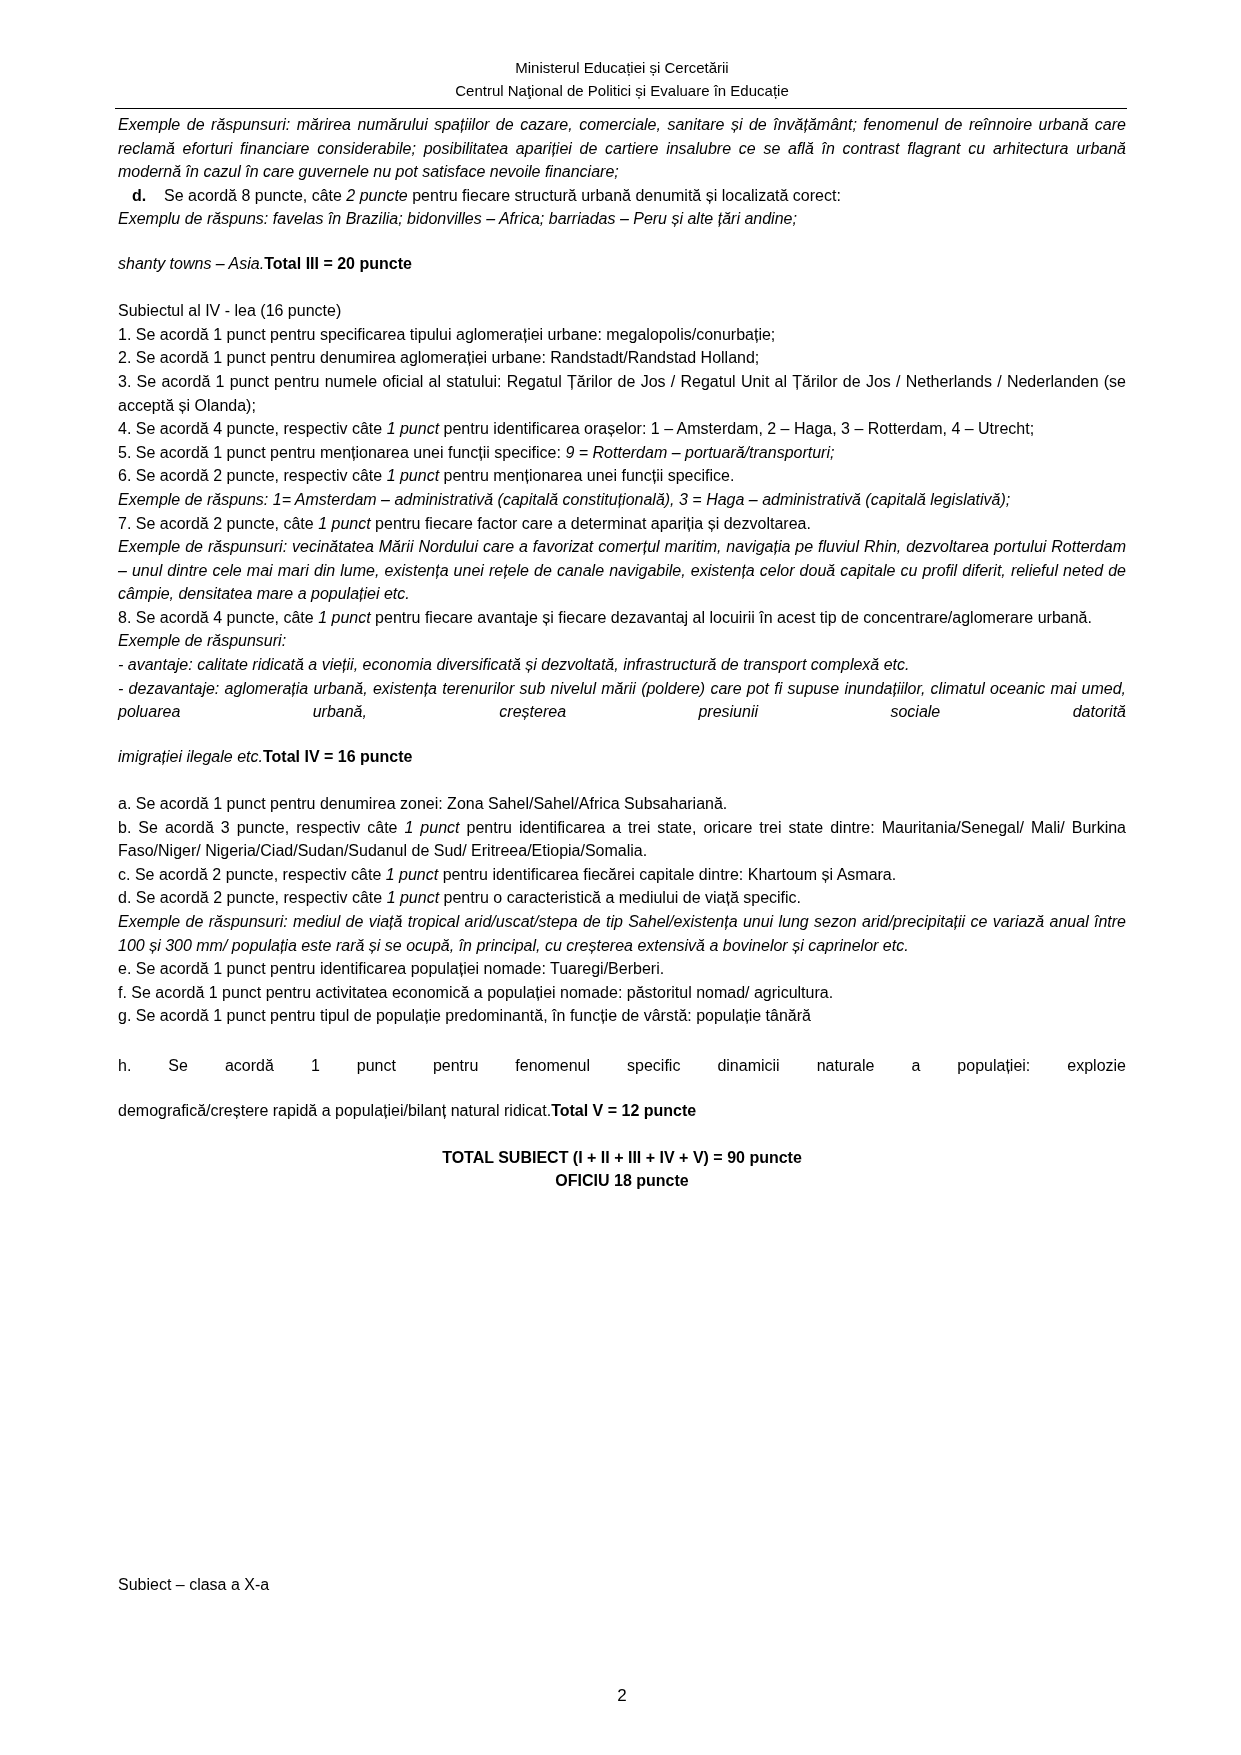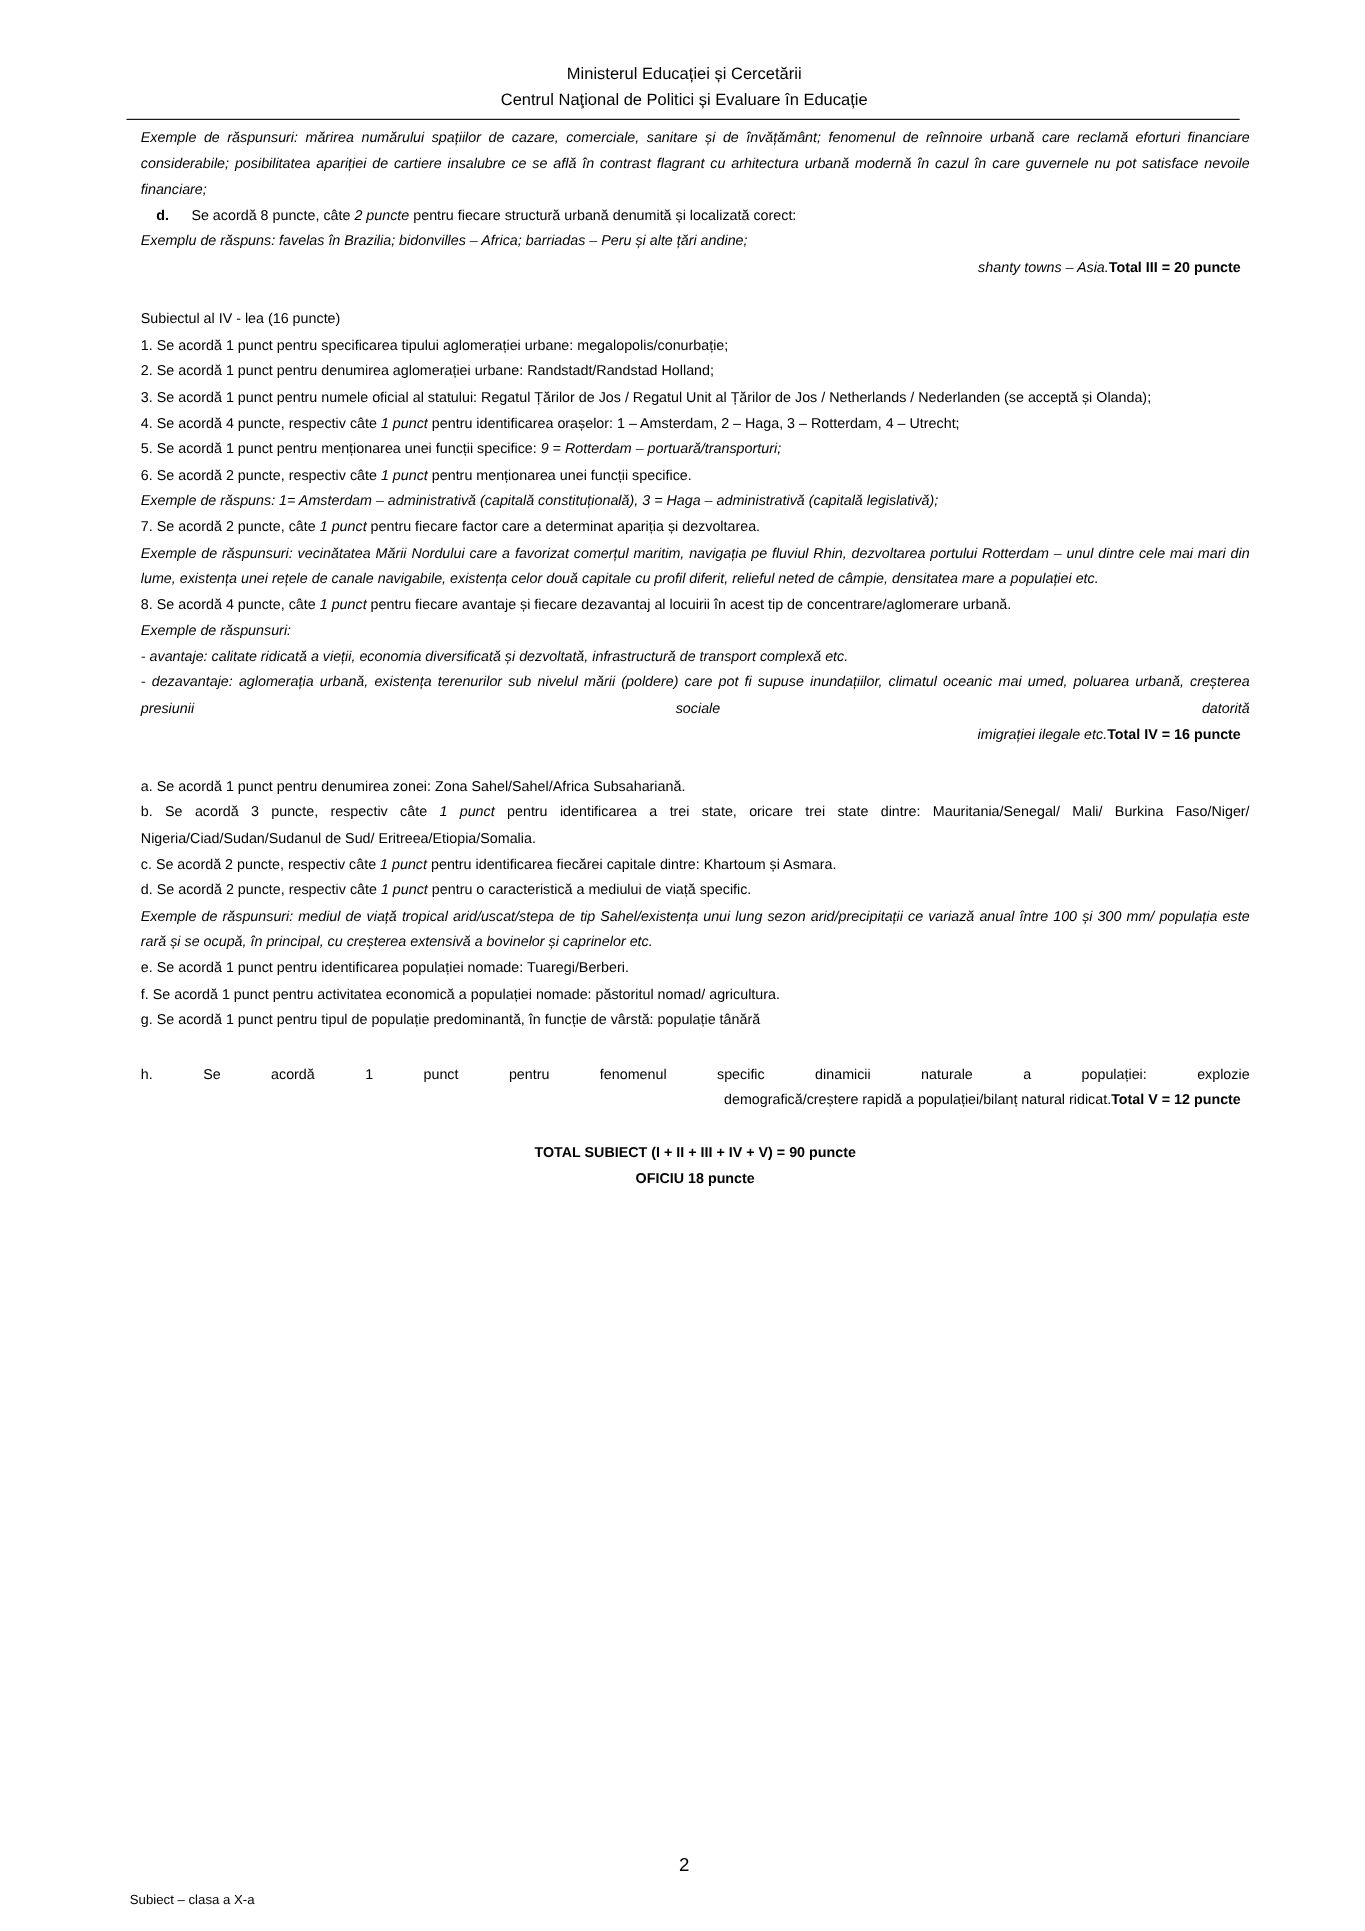--- a/index.html
+++ b/index.html
@@ -3,32 +3,32 @@
 <meta charset="utf-8">
 <style>
   html, body { margin: 0; padding: 0; background: #ffffff; }
   body { width: 1241px; height: 1755px; position: relative; overflow: hidden;
          font-family: "Liberation Sans", sans-serif; color: #000; }
   .page { position: absolute; left: 118px; top: 0; width: 1008px; }
   .header { position: absolute; top: 56px; left: 0; width: 1008px; text-align: center;
             font-size: 15px; line-height: 23px; }
   .rule { position: absolute; top: 108px; left: -3px; width: 1012px; height: 0;
           border-top: 1.5px solid #000; }
-  .content { position: absolute; top: 113px; left: 10px; width: 1008px;
-             font-size: 13px; line-height: 23.6px; }
+  .content { position: absolute; top: 113px; left: 0; width: 1008px;
+             font-size: 16px; line-height: 23.6px; }
   p { margin: 0; text-align: justify; }
   .it { font-style: italic; }
   b, .b { font-weight: normal; }
   .gap { height: 23.6px; }
-  .row-total { display: flex; justify-content: flex-end; }
+  .row-total { display: flex; justify-content: flex-start; margin-top: 21px; }
   .row-total .total { font-weight: bold; font-style: normal; padding-right: 8px; white-space: nowrap; }
   .indent-d { padding-left: 14px; display: flex; }
   .indent-d .lbl { font-weight: bold; width: 32px; flex: none; }
   .center { text-align: center; font-weight: bold; }
-  .footer-left { position: absolute; top: 1720px; left: 0; font-size: 12px; }
+  .footer-left { position: absolute; top: 1576px; left: 0; font-size: 16px; }
   .footer-page { position: absolute; top: 1686px; left: 0; width: 1008px; text-align: center; font-size: 17px; }
 </style>
 </head>
 <body>
 
 <div class="page">
   <div class="header">
     <div>Ministerul Educației și Cercetării</div>
     <div>Centrul Naţional de Politici și Evaluare în Educație</div>
   </div>

